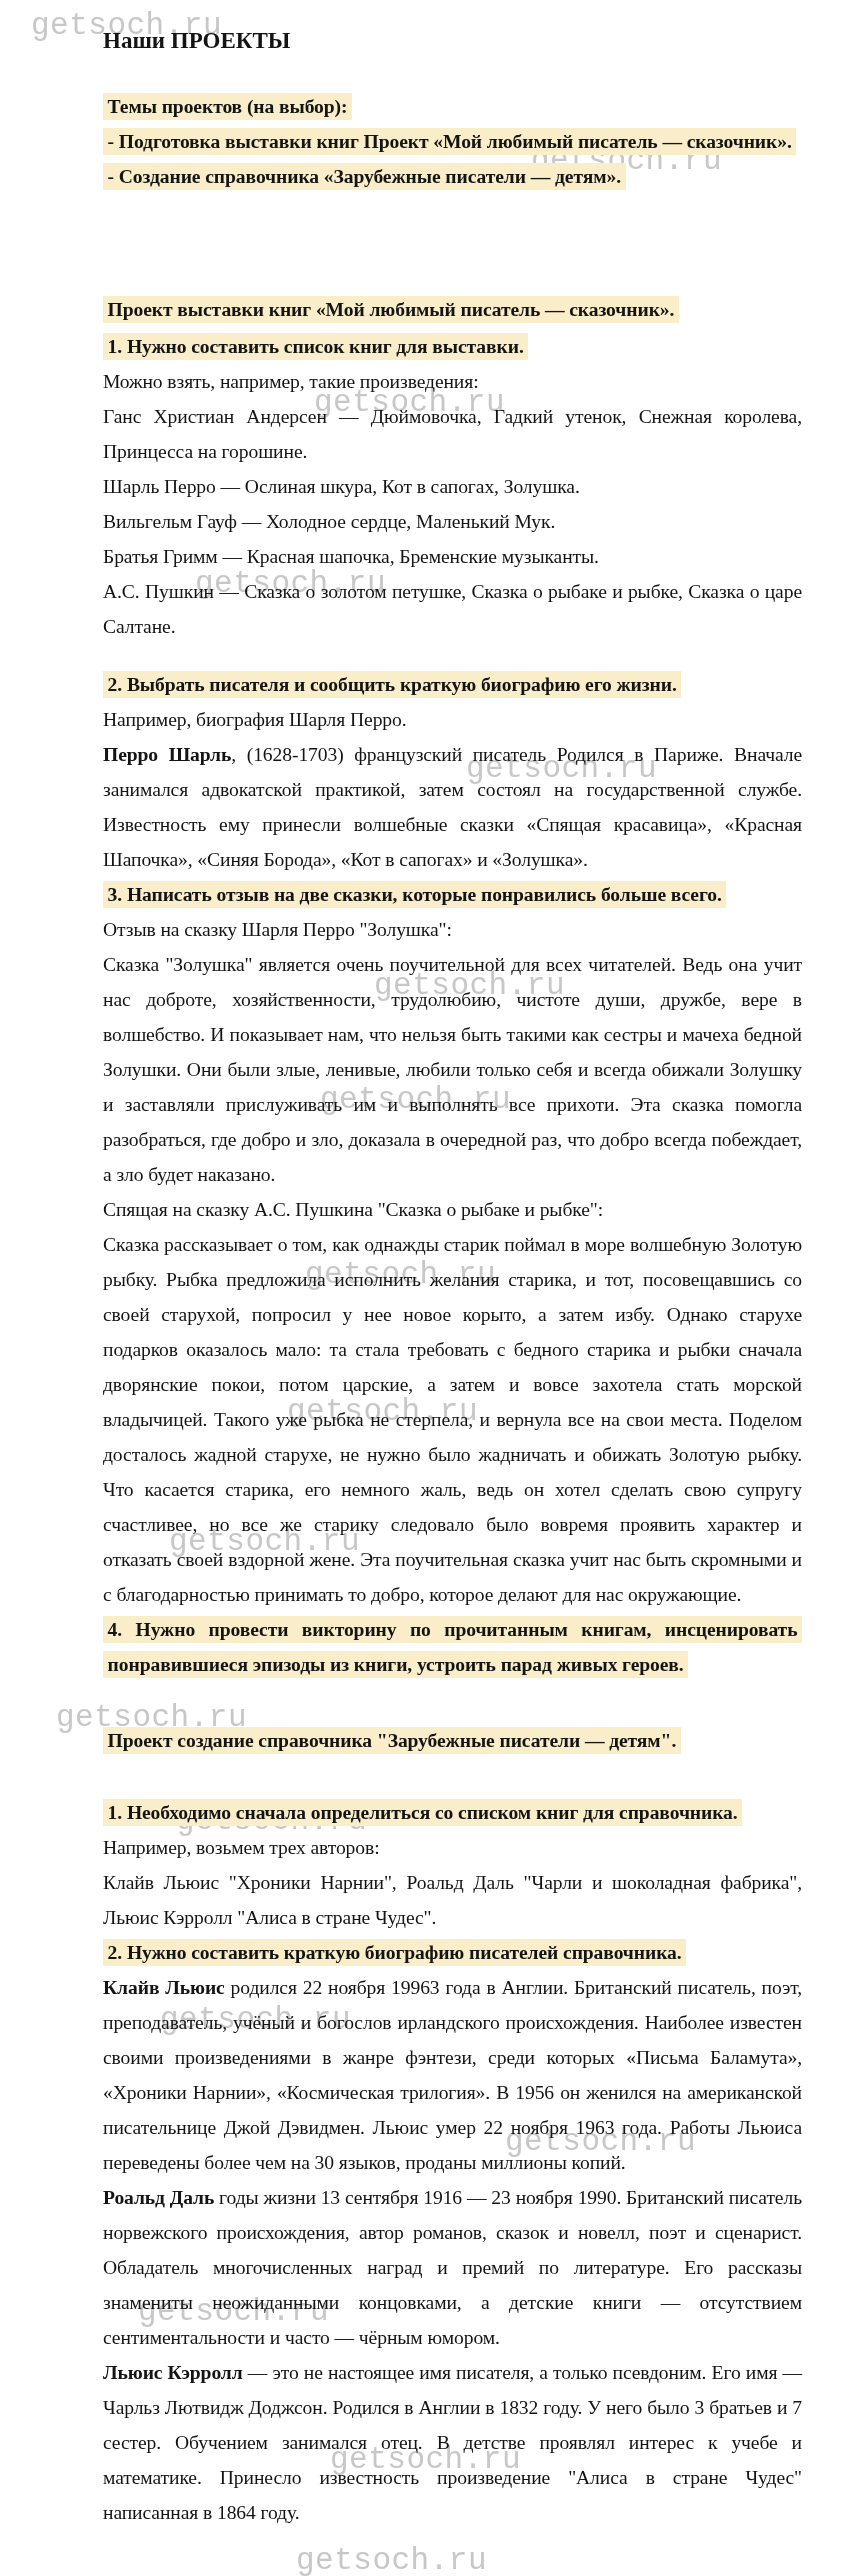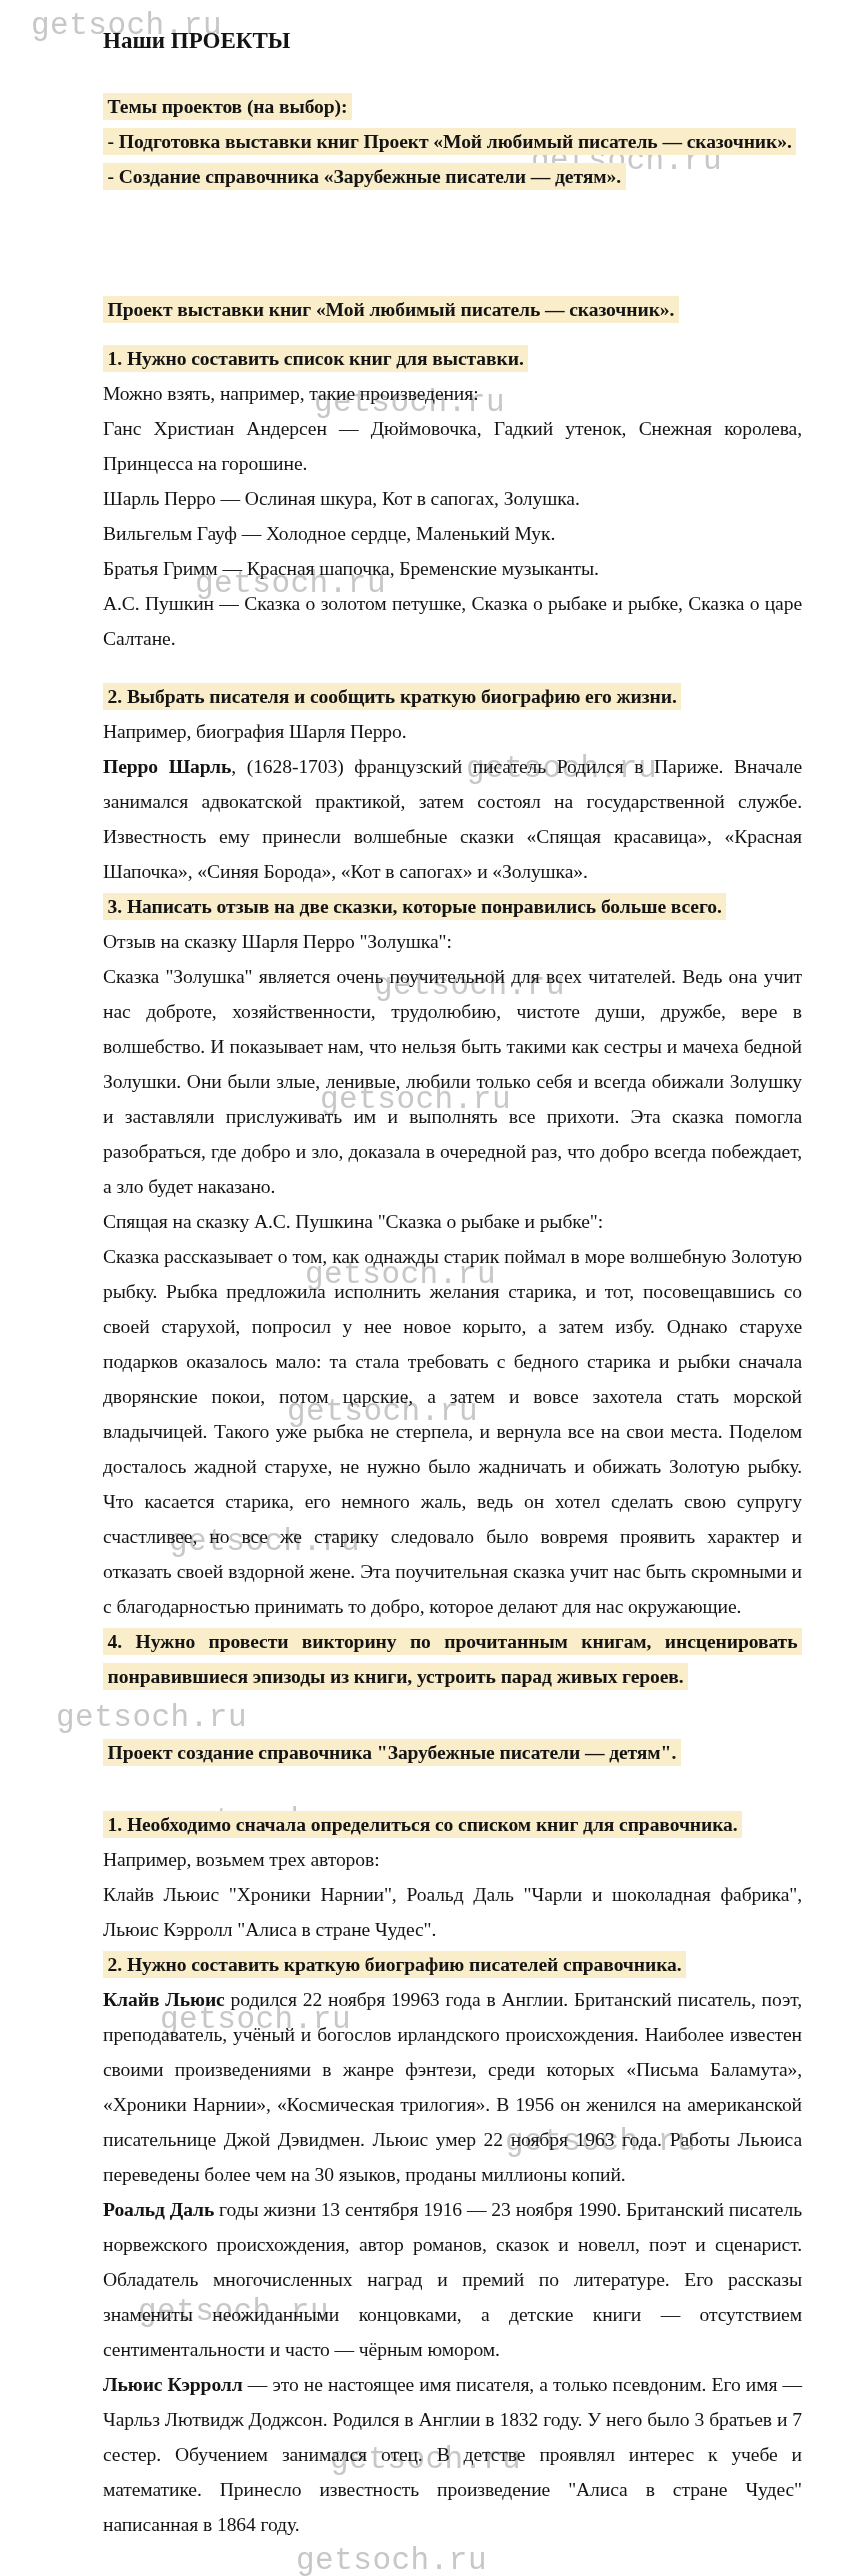--- a/index.html
+++ b/index.html
@@ -77,21 +77,21 @@
   <div class="content">
 
     <h1 class="title">Наши ПРОЕКТЫ</h1>
 
     <p class="h" style="margin-top:35px"><span class="hl">Темы проектов (на выбор):</span></p>
     <p class="h just"><span class="hl">- Подготовка выставки книг Проект «Мой любимый писатель — сказочник».</span></p>
     <p class="h just"><span class="hl">- Создание справочника «Зарубежные писатели — детям».</span></p>
 
     <p class="h just" style="margin-top:98px"><span class="hl">Проект выставки книг «Мой любимый писатель — сказочник».</span></p>
 
-    <p class="h just" style="margin-top:14px"><span class="hl">1. Нужно составить список книг для выставки.</span></p>
+    <p class="h just" style="margin-top:2px"><span class="hl">1. Нужно составить список книг для выставки.</span></p>
     <p>Можно взять, например, такие произведения:</p>
     <p class="just">Ганс Христиан Андерсен — Дюймовочка, Гадкий утенок, Снежная королева, Принцесса на горошине.</p>
     <p class="just">Шарль Перро — Ослиная шкура, Кот в сапогах, Золушка.</p>
     <p class="just">Вильгельм Гауф — Холодное сердце, Маленький Мук.</p>
     <p class="just">Братья Гримм — Красная шапочка, Бременские музыканты.</p>
     <p class="just">А.С. Пушкин — Сказка о золотом петушке, Сказка о рыбаке и рыбке, Сказка о царе Салтане.</p>
 
     <p class="h just" style="margin-top:23px"><span class="hl">2. Выбрать писателя и сообщить краткую биографию его жизни.</span></p>
     <p>Например, биография Шарля Перро.</p>
     <p class="just"><b>Перро Шарль</b><span>, (1628-1703) французский писатель Родился в Париже. Вначале занимался адвокатской практикой, затем состоял на государственной службе. Известность ему принесли волшебные сказки «Спящая красавица», «Красная Шапочка», «Синяя Борода», «Кот в сапогах» и «Золушка».</span></p>

